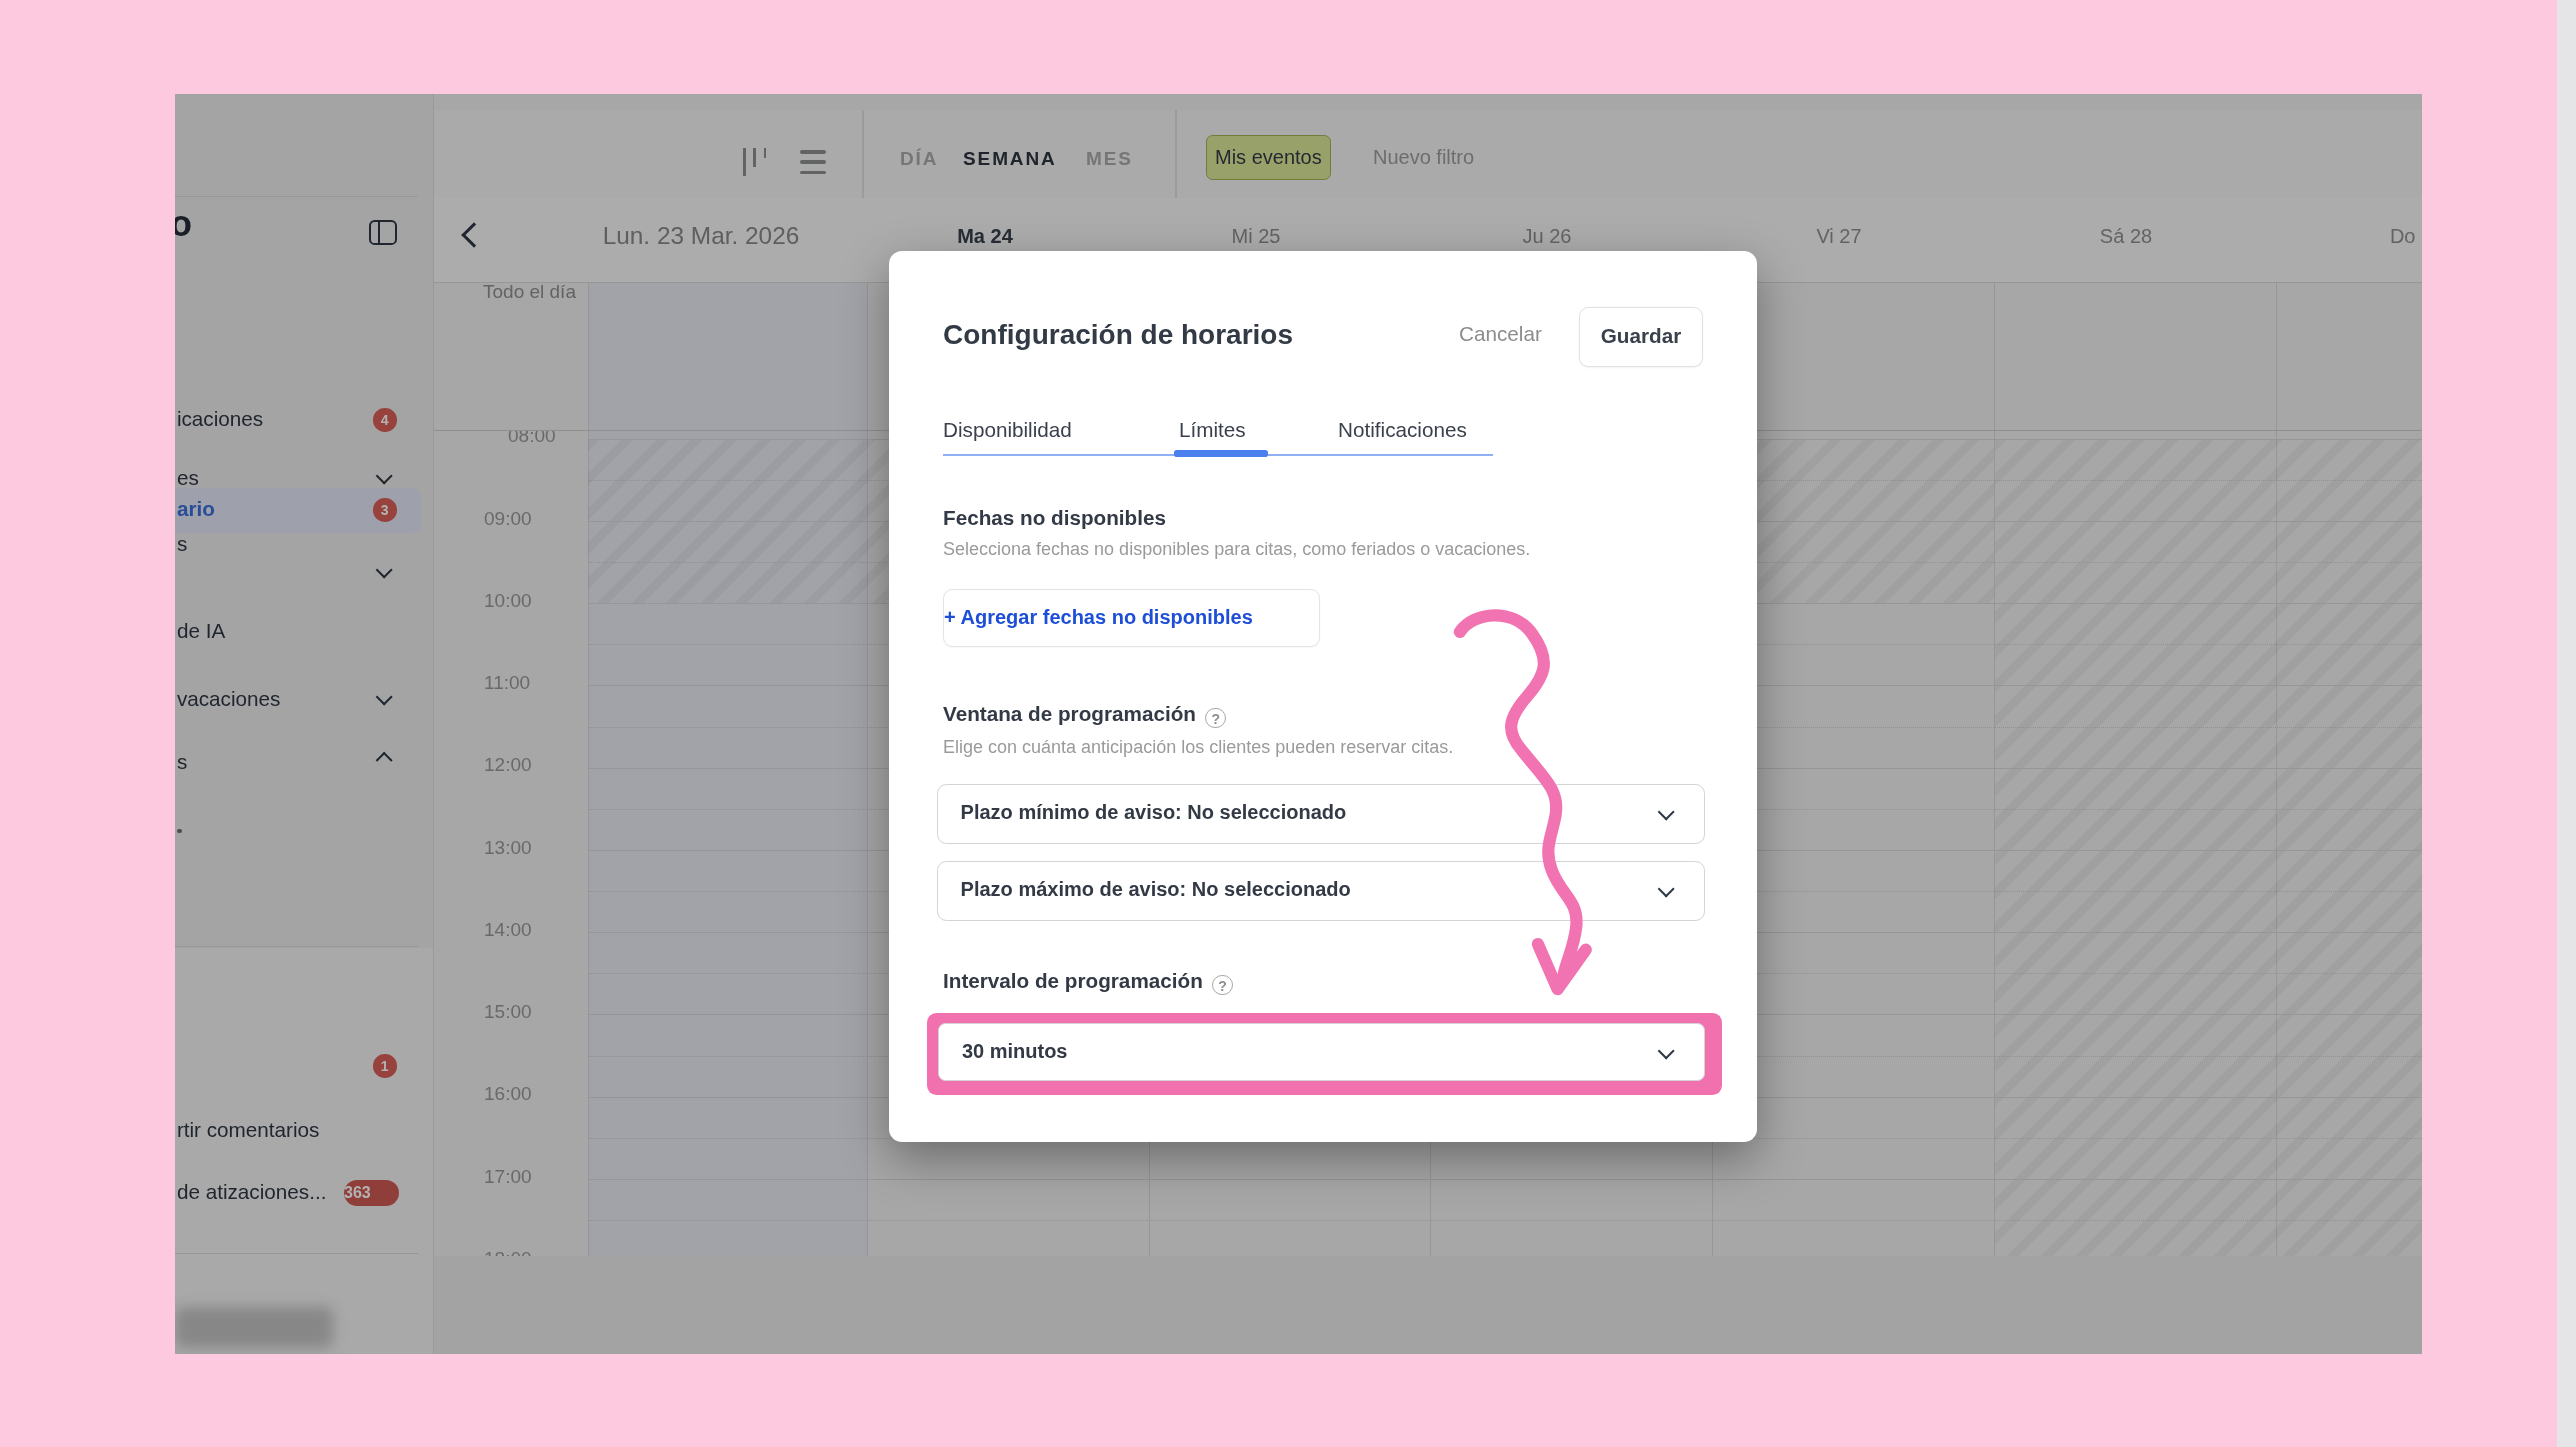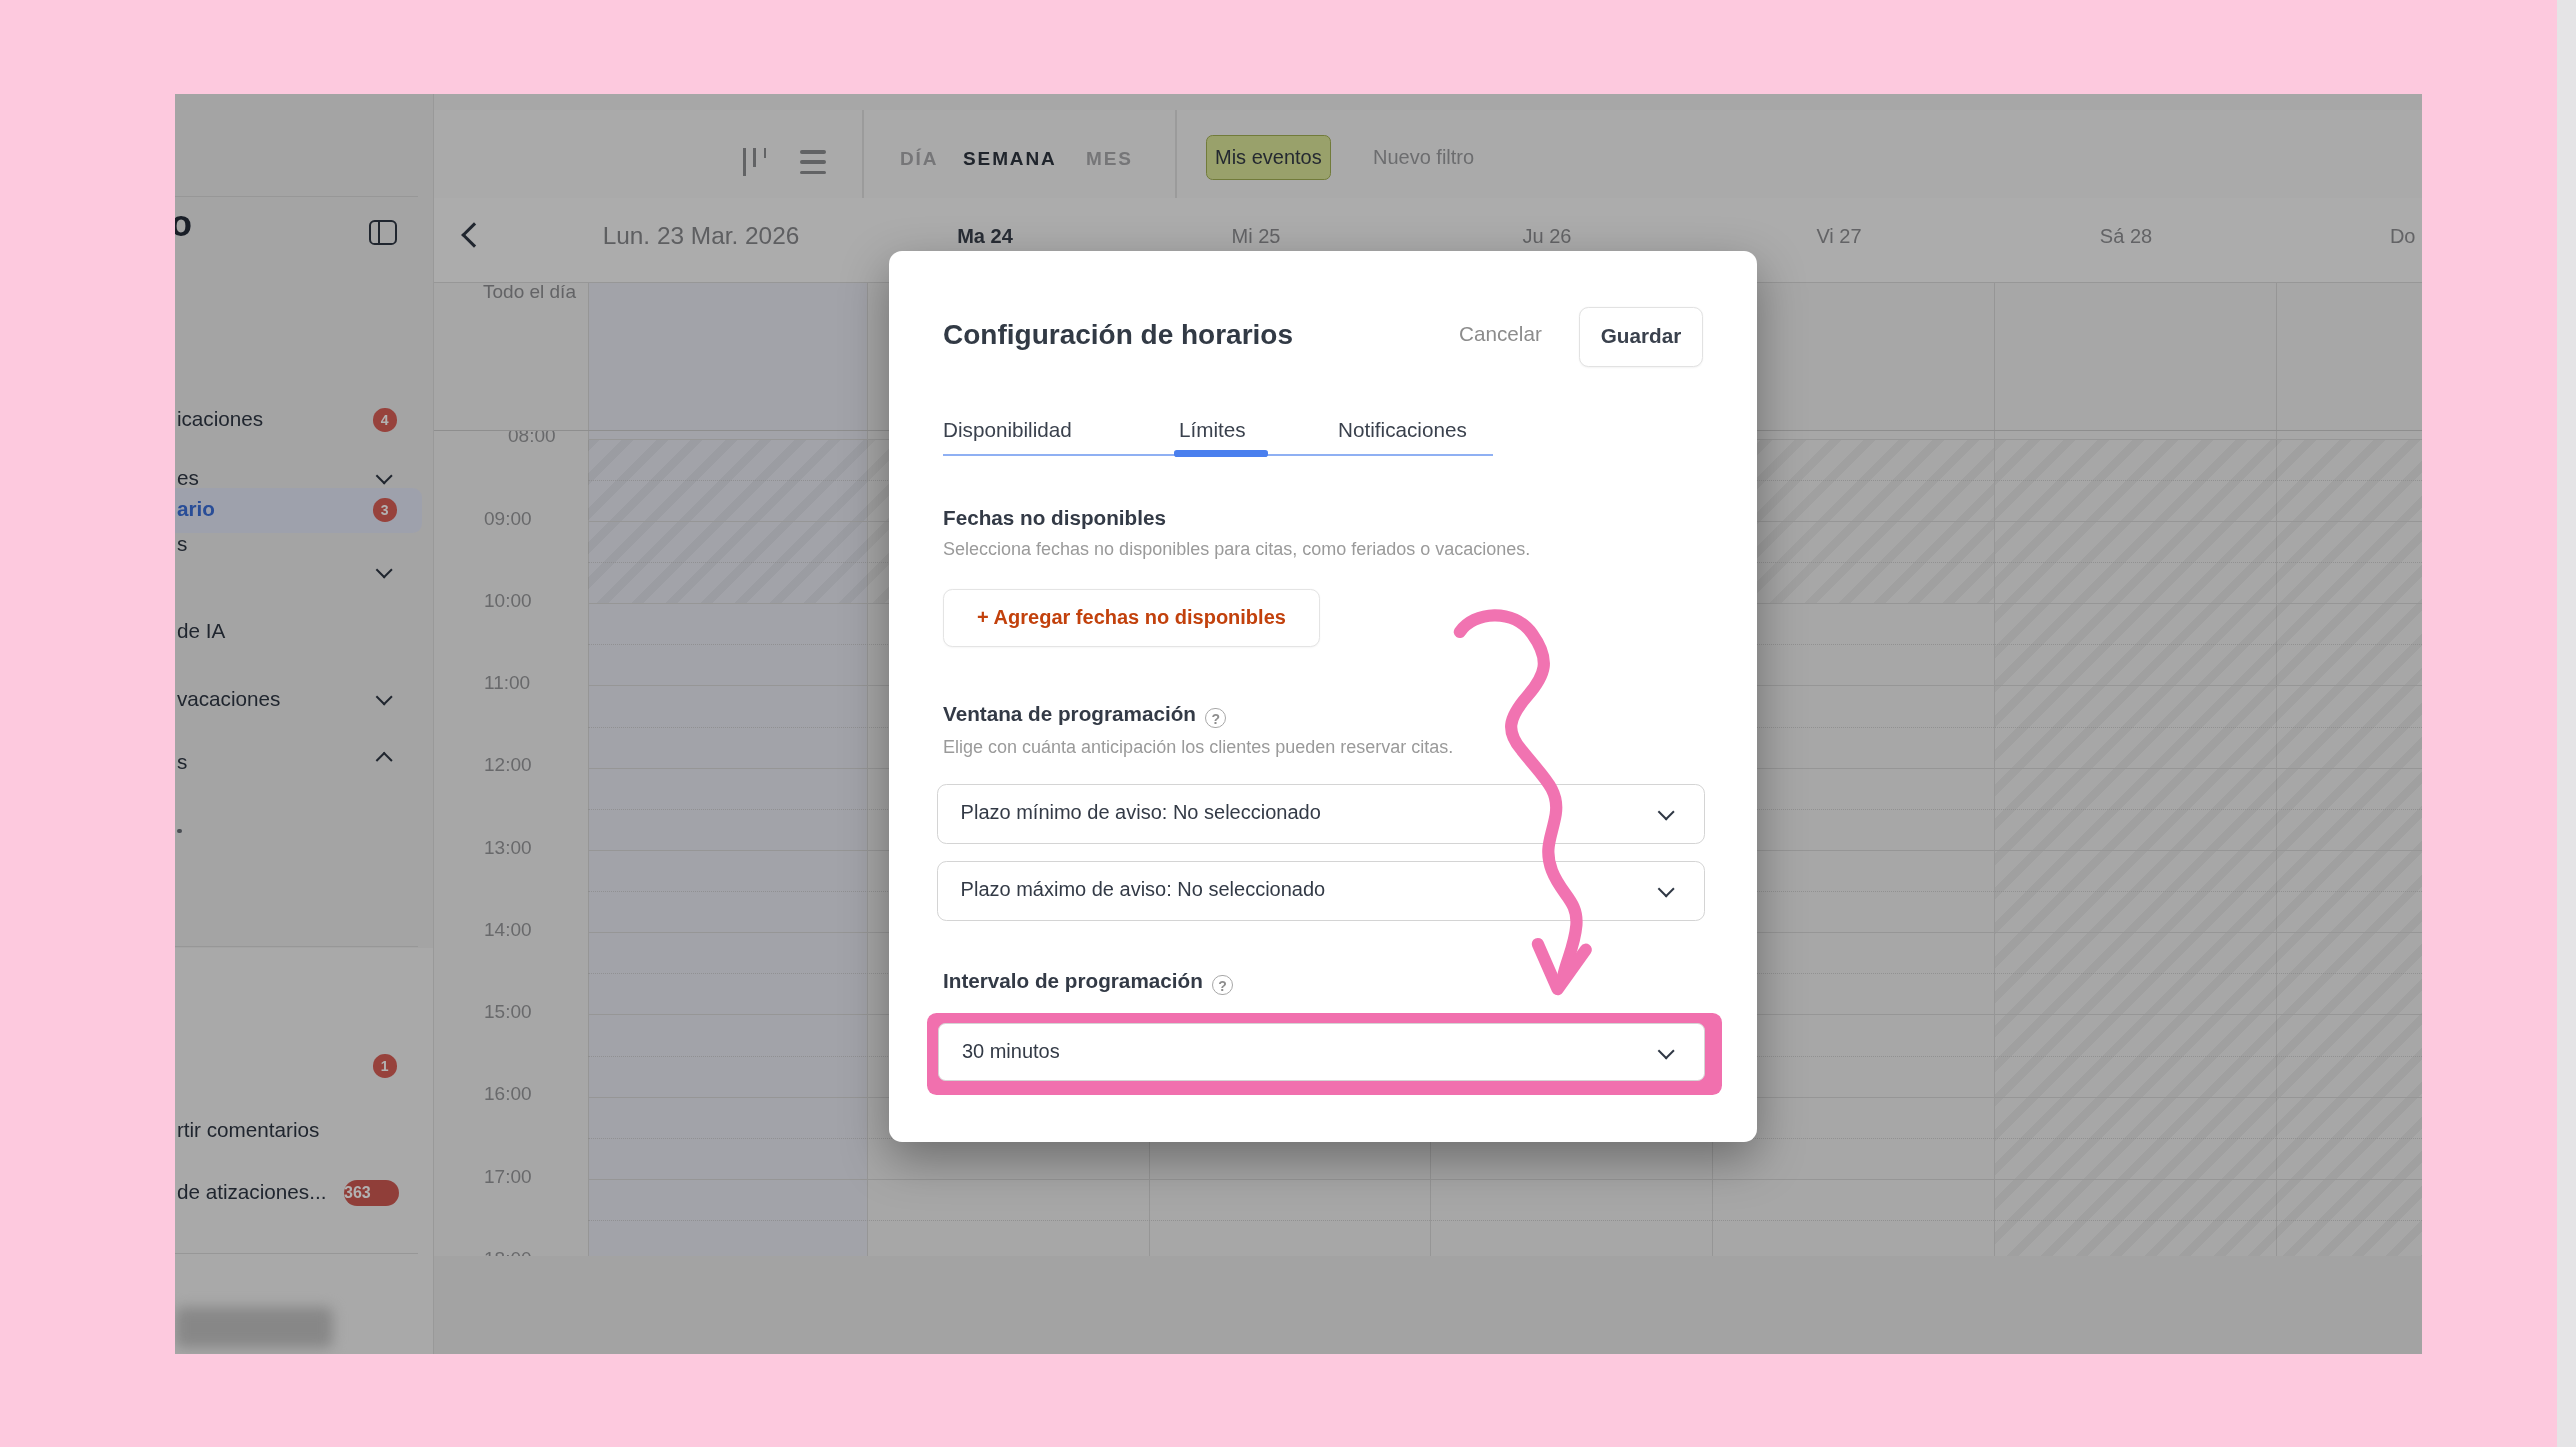--- a/index.html
+++ b/index.html
@@ -62,23 +62,23 @@
   .modal{position:absolute;left:889px;top:251px;width:868px;height:891px;background:#ffffff;border-radius:13px;box-shadow:0 17px 47px rgba(0,0,0,0.35);}
   .m-title{position:absolute;left:54px;top:68px;font-size:28px;font-weight:700;color:#323a45;}
   .m-cancel{position:absolute;left:570px;top:71px;font-size:20.7px;color:#8c8c8c;}
   .m-save{position:absolute;left:690px;top:56px;width:124px;height:60px;border:1.9px solid #e2e2e2;border-radius:9.4px;box-sizing:border-box;text-align:center;line-height:56px;font-size:20.7px;font-weight:700;color:#3a414d;box-shadow:0 0.9px 1.9px rgba(0,0,0,0.05);background:#fff;}
   .tabs{position:absolute;left:54px;top:165px;width:550px;height:38px;border-bottom:2.8px solid #8fb0f3;}
   .tab{position:absolute;top:1.9px;font-size:20.7px;color:#3a414d;white-space:nowrap;}
   .tab-bar{position:absolute;left:285px;top:199px;width:94px;height:6.6px;background:#4a7fee;border-radius:2.8px;}
   .sec-h{position:absolute;font-size:20.7px;font-weight:700;color:#333a46;white-space:nowrap;}
   .sec-d{position:absolute;font-size:18px;color:#9a9a9a;white-space:nowrap;}
   .help{display:inline-block;width:20.7px;height:20.7px;border:1.9px solid #a7a7a7;border-radius:50%;color:#8e8e8e;font-size:14px;font-weight:700;text-align:center;line-height:20.7px;vertical-align:-2.8px;margin-left:9.4px;box-sizing:border-box;}
-  .btn-add{position:absolute;left:54px;top:338px;width:377px;height:58px;border:1.9px solid #e4e4e4;border-radius:9.4px;box-sizing:border-box;font-size:20px;font-weight:700;color:#c2410c;text-align:center;line-height:55px;box-shadow:0 0.9px 1.9px rgba(0,0,0,0.04);background:#fff;}
+  .btn-add{position:absolute;left:54px;top:338px;width:377px;height:58px;border:1.9px solid #e4e4e4;border-radius:9.4px;box-sizing:border-box;font-size:20px;font-weight:700;color:#1d4ed8;line-height:55px;box-shadow:0 0.9px 1.9px rgba(0,0,0,0.04);background:#fff;}
   .select{position:absolute;left:48px;width:768px;height:60px;border:1.9px solid #d4d4d4;border-radius:9.4px;box-sizing:border-box;background:#fff;}
-  .select .val{position:absolute;left:22.6px;top:16px;font-size:20px;color:#333a46;white-space:nowrap;}
+  .select .val{position:absolute;left:22.6px;top:16px;font-size:20px;color:#333a46;white-space:nowrap;font-weight:bold;}
   .select .chev{position:absolute;right:32px;top:20.7px;border-color:#2f3744;transform:rotate(45deg);}
   .pink-box{position:absolute;left:38px;top:762px;width:795px;height:82px;background:#f170ae;border-radius:9.4px;}
   .pink-box .select{left:11.3px;top:10.3px;width:767px;height:58px;border-radius:7.5px;}
   .arrow-svg{position:absolute;left:1438px;top:600px;}
 </style>
 </head>
 <body>
 
 <div class="stage">
   <div class="edge-strip"></div>

